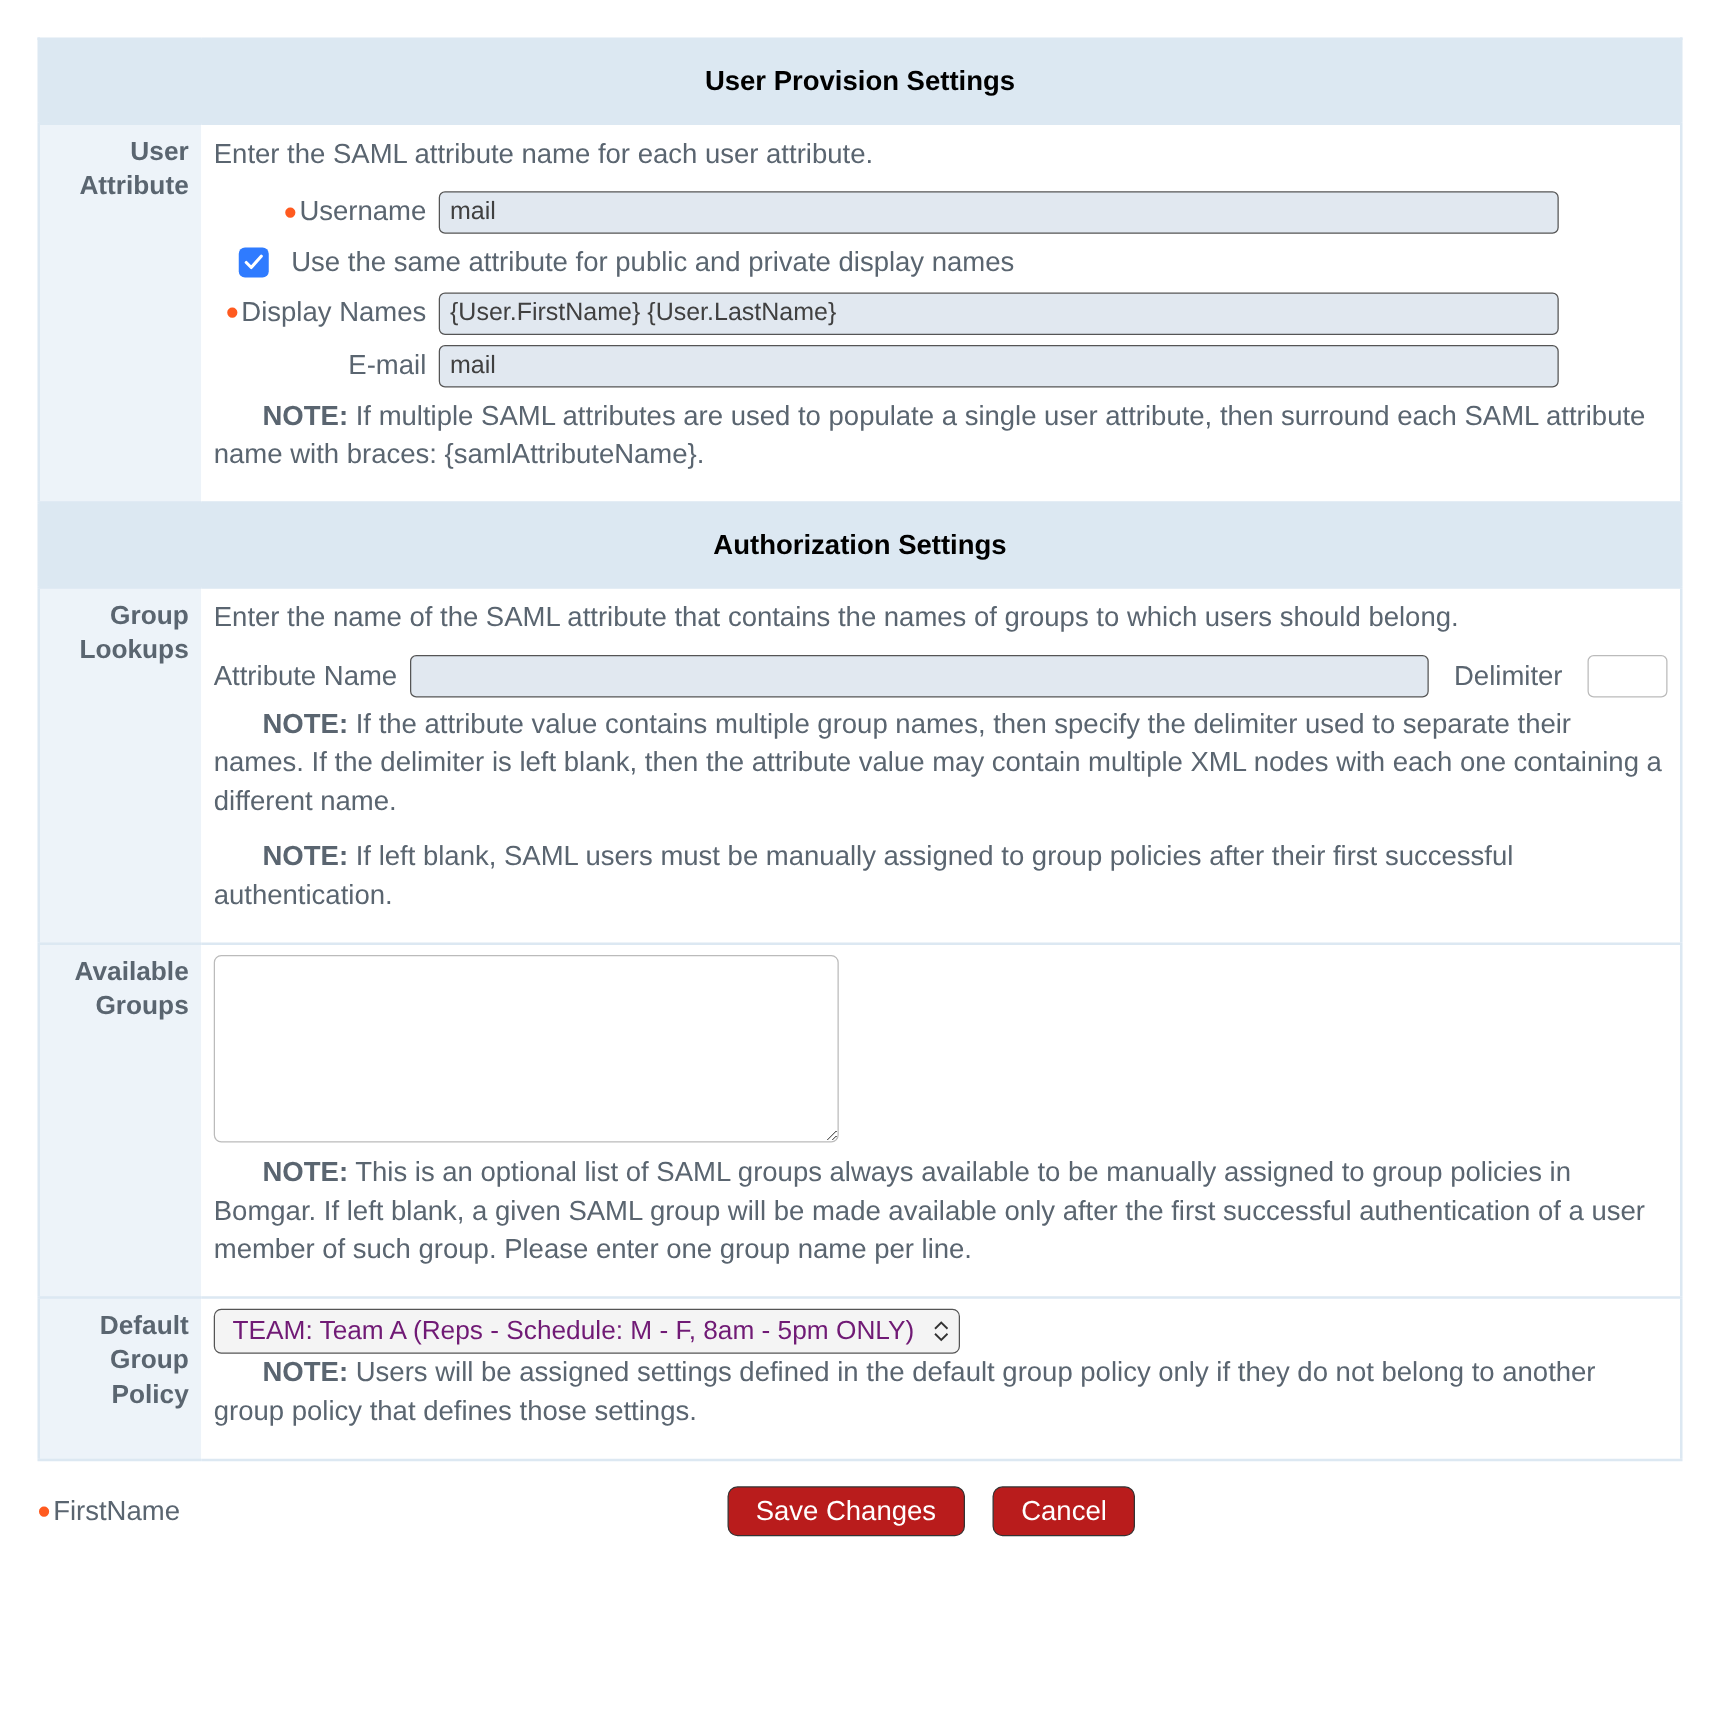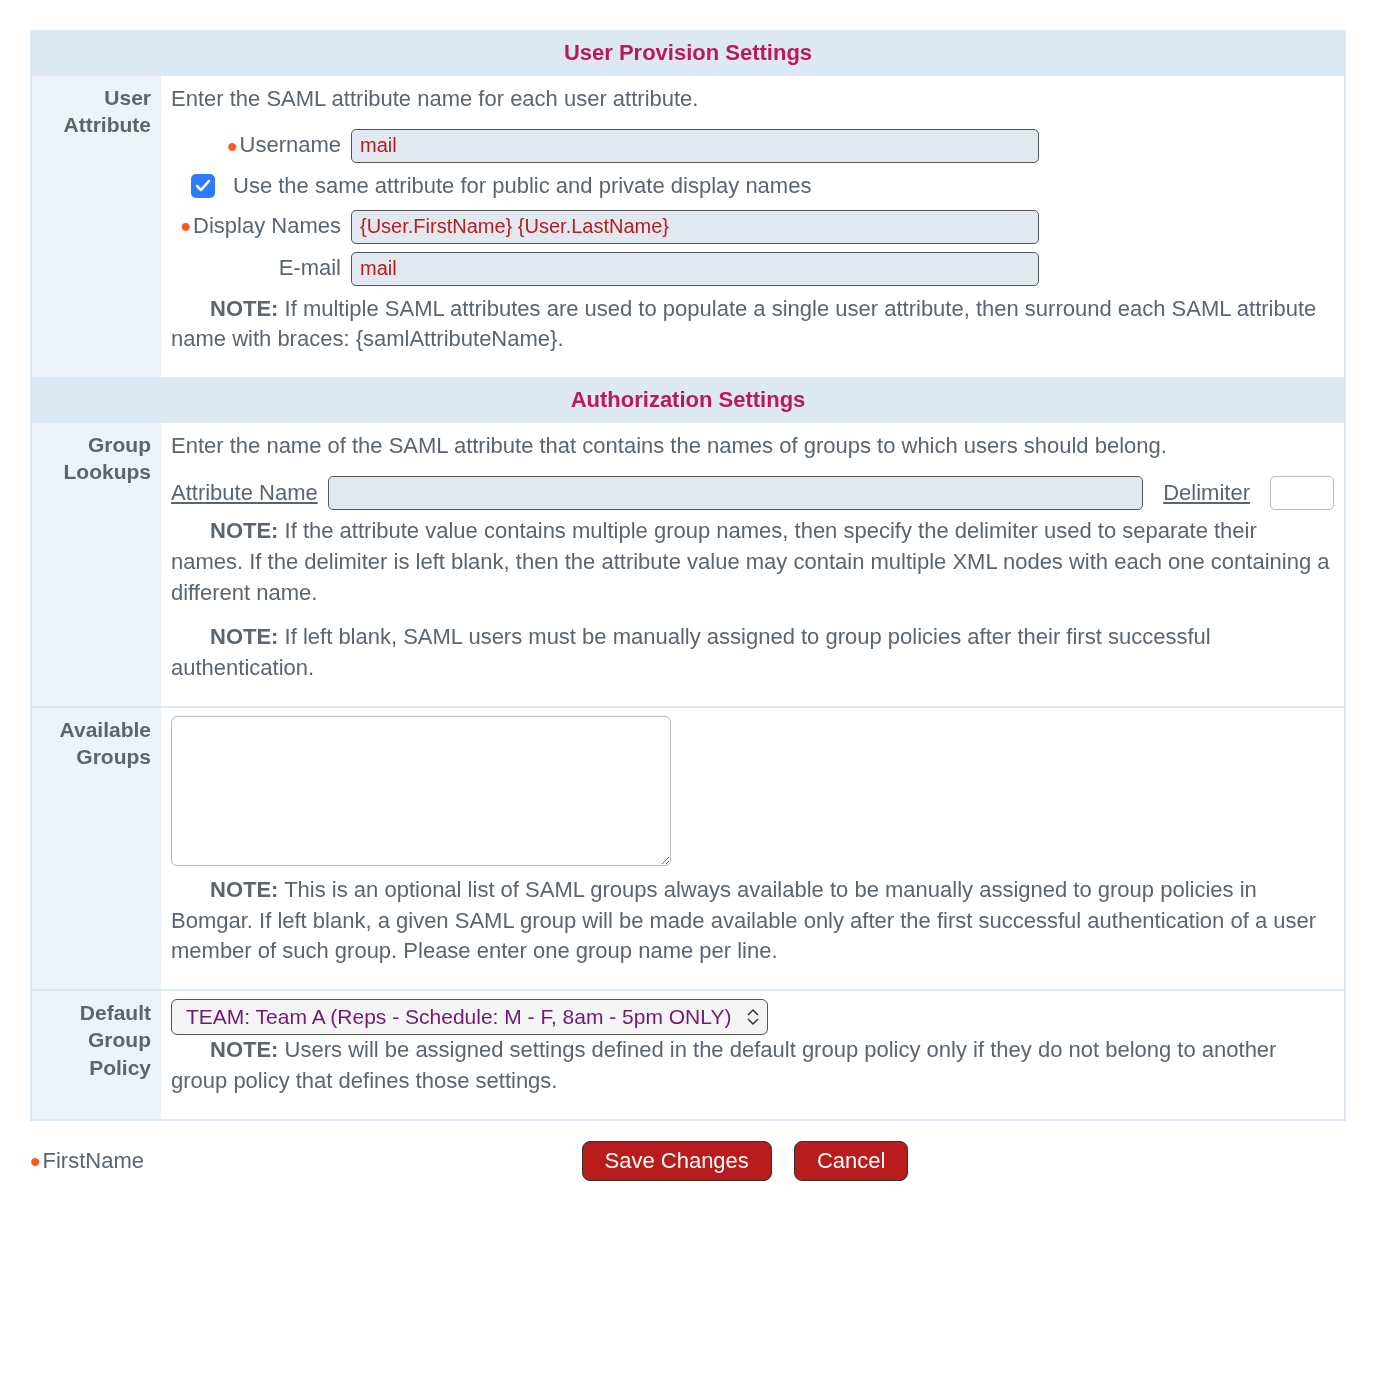--- a/index.html
+++ b/index.html
@@ -11,24 +11,24 @@
     color: #333;
     background: #fff;
   }
   .table {
     width: 100%;
     border-collapse: collapse;
     border: 2px solid #dce8f2;
   }
   .section-header td {
     background: #dce8f2;
-    color: #be185d;
+    color: #000000;
     font-weight: bold;
     text-align: center;
-    padding: 8px;
+    padding: 20px;
     font-size: 22px;
   }
   .row td {
     border-top: 2px solid #dce8f2;
     border-bottom: 2px solid #dce8f2;
     vertical-align: top;
     padding: 8px 10px;
   }
   .label-cell {
     background: #edf3f9;
@@ -62,28 +62,28 @@
   }
   .req-dot {
     color: #ff5a1f;
     font-size: 30px;
     line-height: 0;
     vertical-align: middle;
     margin-right: 2px;
   }
   input[type=text].wide {
     flex: 0 0 auto;
-    width: 688px;
+    width: 896px;
     height: 34px;
     background: #e1e8f0;
     border: 1px solid #555;
     border-radius: 5px;
     padding: 2px 8px;
     font-size: 20px;
-    color: #b91c1c;
+    color: #404040;
   }
   input[type=text].small {
     width: 64px;
     height: 34px;
     background: #fff;
     border: 1px solid #bbb;
     border-radius: 5px;
     padding: 2px 6px;
     font-size: 20px;
   }
@@ -152,21 +152,20 @@
   }
   .attr-row {
     display: flex;
     align-items: center;
     margin: 6px 0;
   }
   .attr-row .lbl {
     color: #5a6570;
     font-size: 22px;
     margin-right: 10px;
-    text-decoration: underline;
   }
   .attr-row input.attrname {
     flex: 1;
     height: 34px;
     background: #e1e8f0;
     border: 1px solid #555;
     border-radius: 5px;
     padding: 2px 8px;
     font-size: 20px;
     margin-right: 20px;

